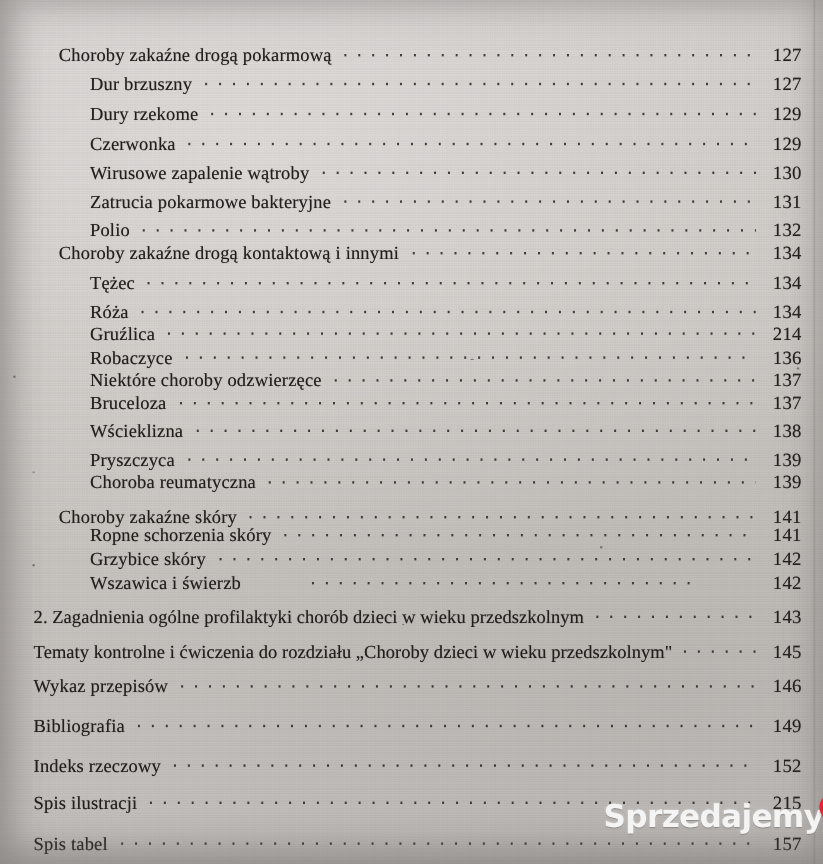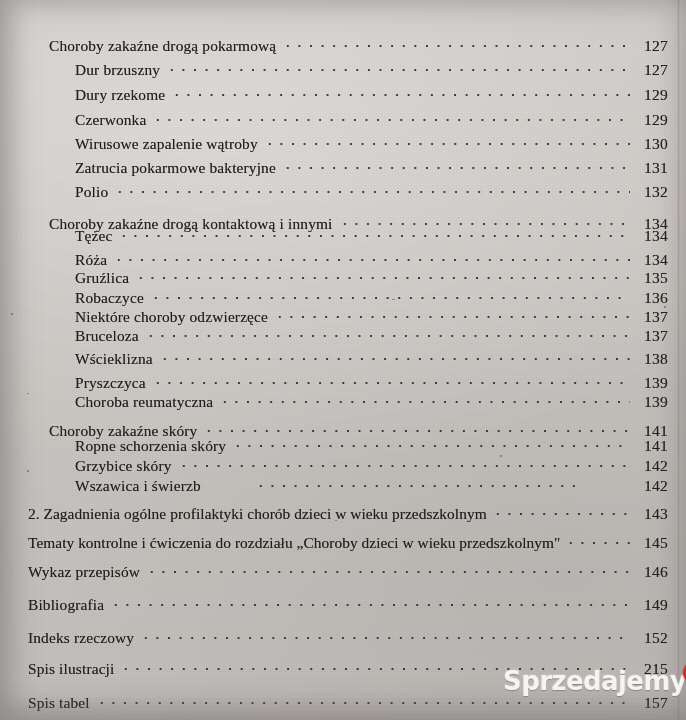--- a/index.html
+++ b/index.html
@@ -199,39 +199,39 @@
     <div class="row lvl-2" style="top: 158px;">
       <span class="label">Zatrucia pokarmowe bakteryjne</span>
       <span class="leader"></span>
       <span class="page">131</span>
     </div>
     <div class="row lvl-2" style="top: 182px;">
       <span class="label">Polio</span>
       <span class="leader"></span>
       <span class="page">132</span>
     </div>
-    <div class="row lvl-1" style="top: 214px;">
+    <div class="row lvl-1" style="top: 201px;">
       <span class="label">Choroby zakaźne drogą kontaktową i innymi</span>
       <span class="leader"></span>
       <span class="page">134</span>
     </div>
     <div class="row lvl-2" style="top: 226px;">
       <span class="label">Tężec</span>
       <span class="leader"></span>
       <span class="page">134</span>
     </div>
     <div class="row lvl-2" style="top: 250px;">
       <span class="label">Róża</span>
       <span class="leader"></span>
       <span class="page">134</span>
     </div>
     <div class="row lvl-2" style="top: 268px;">
       <span class="label">Gruźlica</span>
       <span class="leader"></span>
-      <span class="page">135</span>
+      <span class="page">214</span>
     </div>
     <div class="row lvl-2" style="top: 288px;">
       <span class="label">Robaczyce</span>
       <span class="leader"></span>
       <span class="page">136</span>
     </div>
     <div class="row lvl-2" style="top: 307px;">
       <span class="label">Niektóre choroby odzwierzęce</span>
       <span class="leader"></span>
       <span class="page">137</span>

